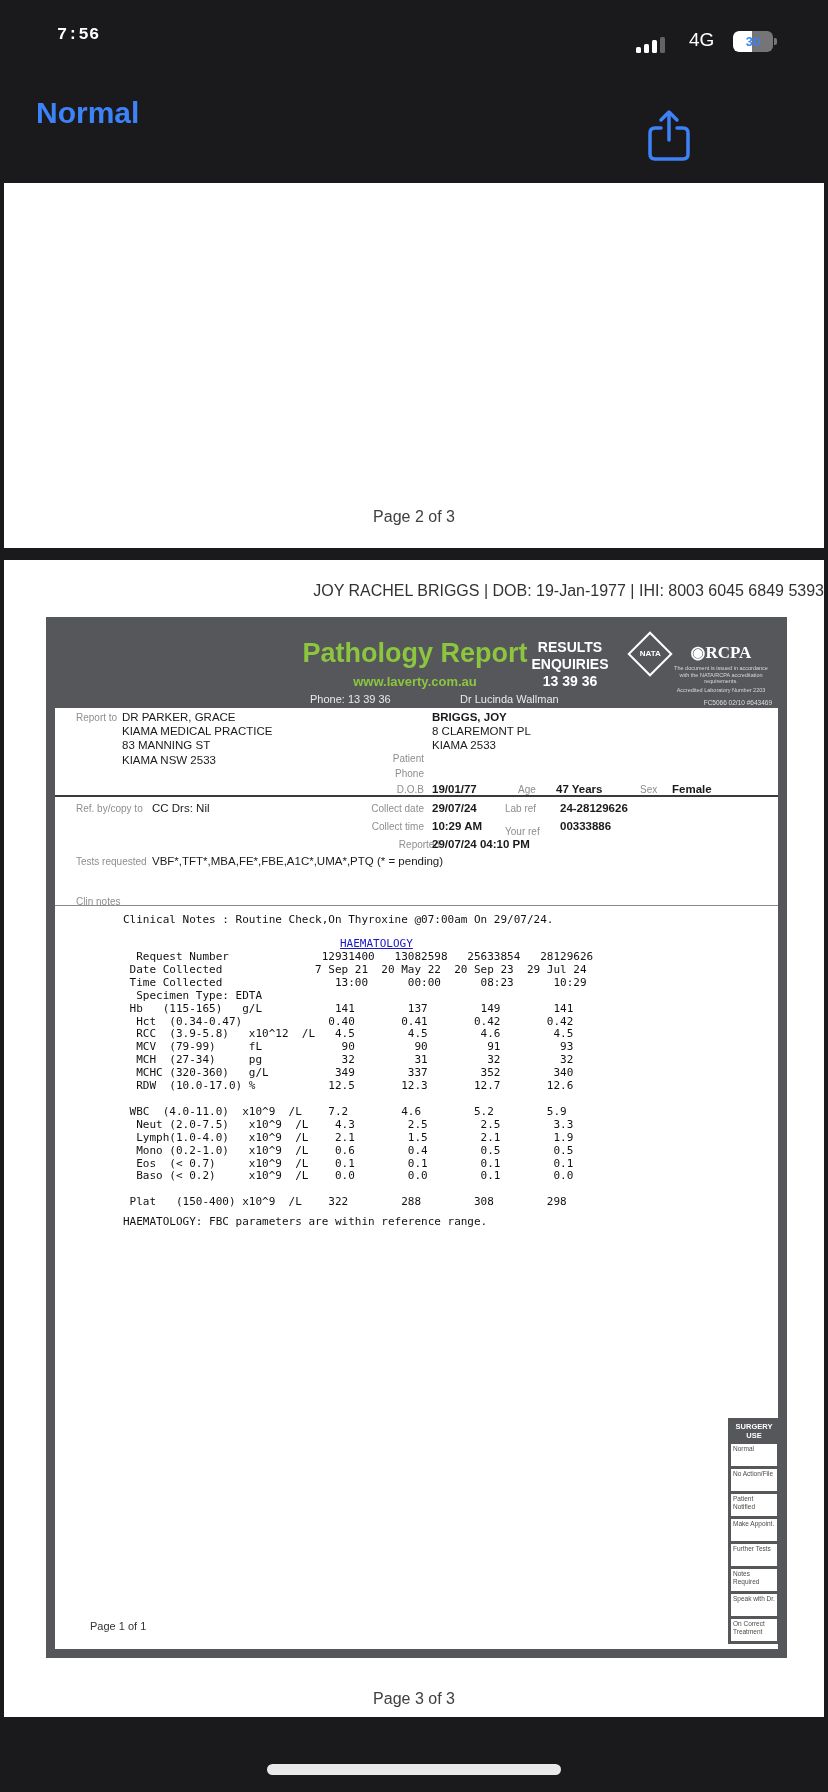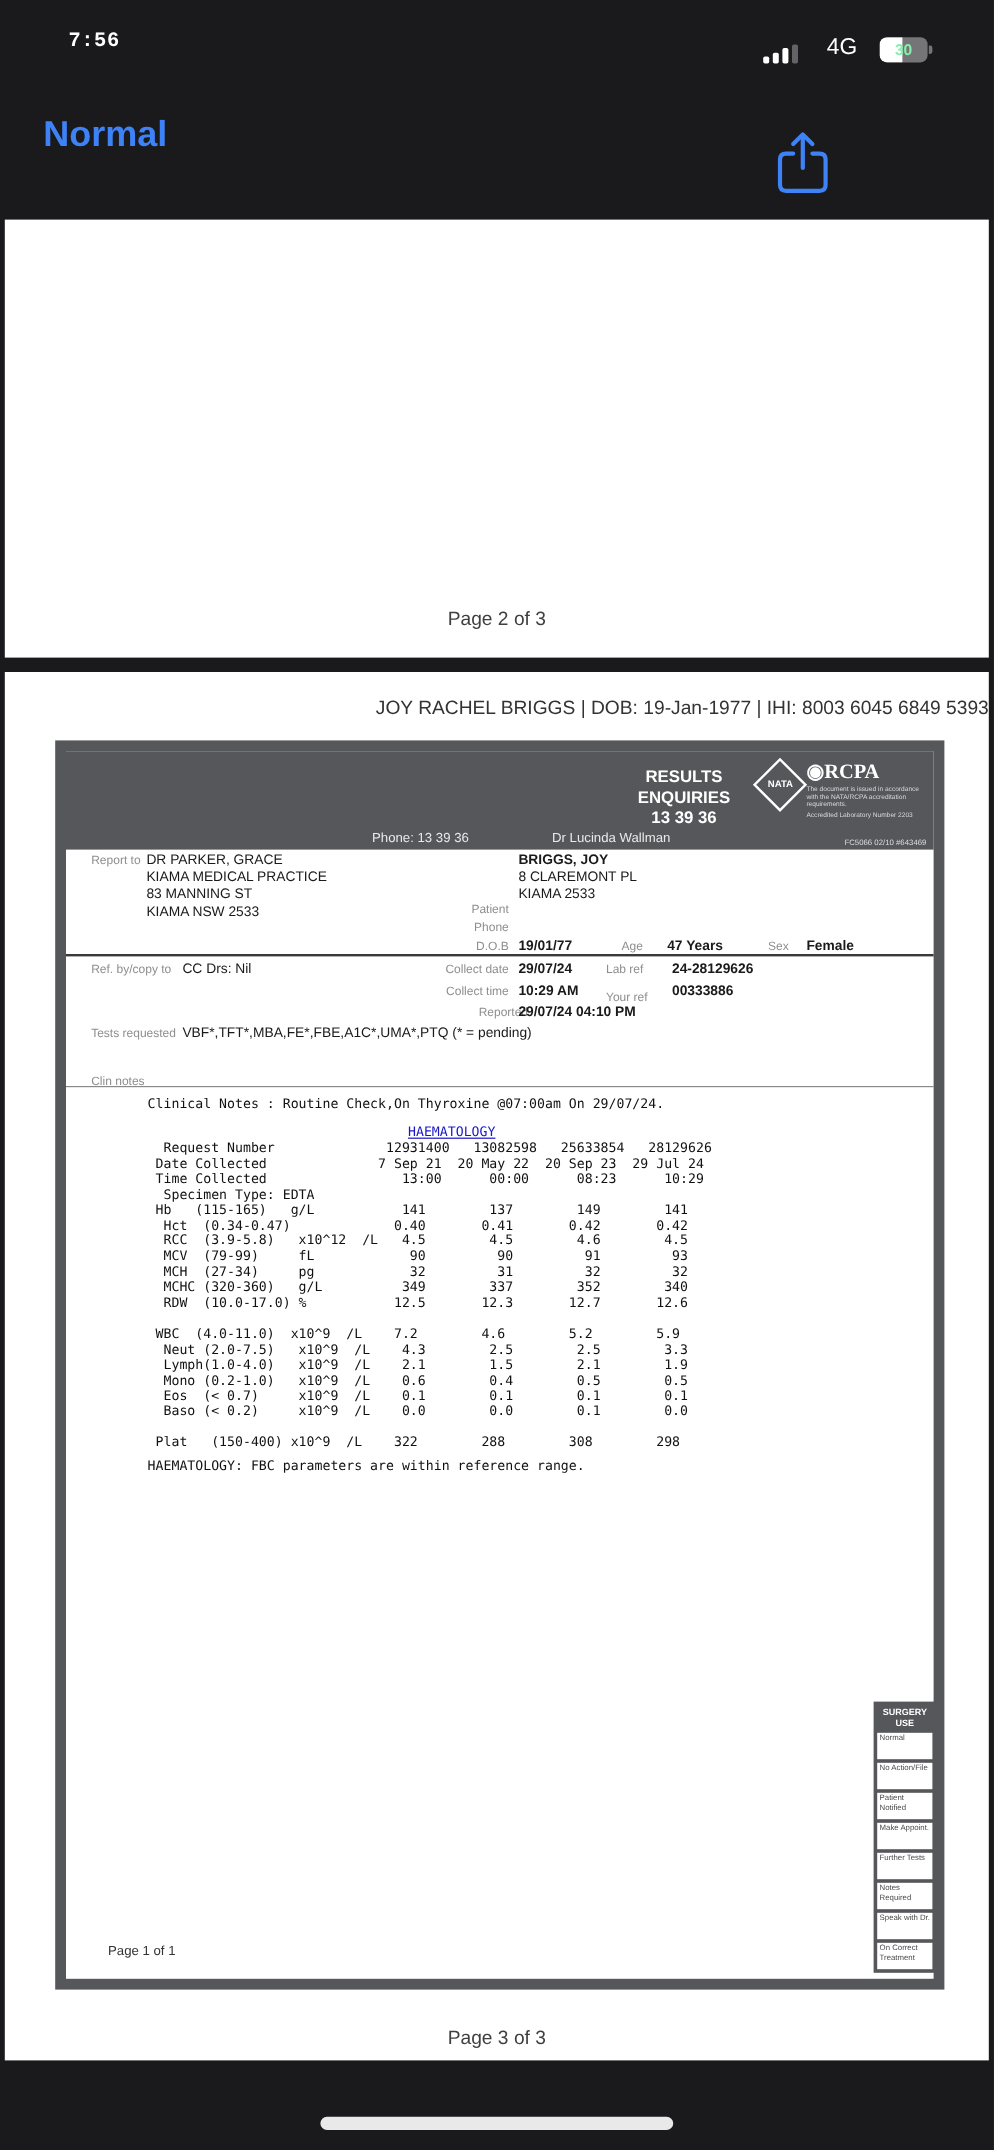--- a/index.html
+++ b/index.html
@@ -7,21 +7,21 @@
          font-family:"Liberation Sans",sans-serif;}
   
   .time{position:absolute;left:57px;top:25px;color:#fff;font-size:17px;font-weight:700;letter-spacing:.5px;font-family:Liberation Mono, monospace;}
   .signal{position:absolute;left:636px;top:37px;display:flex;align-items:flex-end;gap:3px;height:16px;}
   .signal i{display:block;width:5px;border-radius:1.5px;background:#fff;}
   .signal i.dim{background:#636366;}
   .net{position:absolute;left:689px;top:29px;color:#fff;font-size:19px;}
   .battery{position:absolute;left:733px;top:31px;width:42px;height:21px;}
   .batt-body{position:absolute;left:0;top:0;width:40px;height:21px;border-radius:6px;background:#757577;overflow:hidden;}
   .batt-fill{position:absolute;left:0;top:0;width:19px;height:21px;background:#fff;border-radius:6px 0 0 6px;}
-  .batt-num{position:absolute;left:0;top:3px;width:40px;text-align:center;color:#86efac;font-size:13px;font-weight:700;}
+  .batt-num{position:absolute;left:0;top:3px;width:40px;text-align:center;color:#3b82f6;font-size:13px;font-weight:700;}
   .batt-cap{position:absolute;left:41px;top:7px;width:3px;height:7px;border-radius:0 2px 2px 0;background:#757577;}
   
   .close-btn{position:absolute;left:36px;top:96px;color:#3e82f7;font-size:30px;font-weight:700;cursor:pointer;}
   .share-btn{position:absolute;left:645px;top:108px;cursor:pointer;}
   
   .pageA{position:absolute;left:4px;top:183px;width:820px;height:365px;background:#fff;}
   .pageB{position:absolute;left:4px;top:560px;width:820px;height:1157px;background:#fff;}
   .pg-foot{position:absolute;left:0;width:100%;text-align:center;color:#3f3f3f;font-size:16px;}
   .banner{position:absolute;left:0;top:22px;width:100%;text-align:right;color:#333;font-size:16px;}
   
@@ -30,21 +30,21 @@
   .brand{position:absolute;left:14px;top:10px;display:flex;}
   .brand-name{color:#fff;font-size:27px;letter-spacing:1px;line-height:28px;}
   .brand-sub{color:#fff;font-size:9px;letter-spacing:5px;margin-top:3px;border-top:1px solid #fff;padding-top:2px;}
   .rep-title{position:absolute;left:160px;top:12px;width:400px;text-align:center;color:#8cc63f;font-size:27px;font-weight:700;}
   .rep-site{position:absolute;left:160px;top:48px;width:400px;text-align:center;color:#8cc63f;font-size:13px;font-weight:700;}
   .rep-phone{position:absolute;left:255px;top:67px;color:#e9e9e9;font-size:11px;}
   .rep-path{position:absolute;left:405px;top:67px;color:#e9e9e9;font-size:11px;}
   .results{position:absolute;right:158px;top:13px;width:100px;text-align:center;color:#fff;font-size:14px;font-weight:700;line-height:17px;white-space:pre-line;}
   .nata{position:absolute;right:112px;top:12px;width:28px;height:28px;border:2px solid #fff;transform:rotate(45deg);}
   .nata span{position:absolute;left:0;top:9px;width:28px;text-align:center;transform:rotate(-45deg);color:#fff;font-size:8px;font-weight:700;}
-  .rcpa{position:absolute;right:8px;top:6px;width:98px;}
+  .rcpa{position:absolute;right:8px;top:16px;width:98px;text-align:center;}
   .rcpa-logo{color:#fff;font-size:17px;font-weight:700;font-family:"Liberation Serif",serif;}
   .rcpa-note{color:#d8d8d8;font-size:5.5px;line-height:6.5px;margin-top:2px;}
   .form-code{position:absolute;right:6px;bottom:2px;color:#ddd;font-size:6.5px;}
   
   .lbl{position:absolute;color:#8e8e8e;font-size:10px;}
   .lbl.r{text-align:right;}
   .val{position:absolute;color:#1a1a1a;font-size:11.5px;line-height:14.2px;white-space:pre-line;}
   .valb{font-weight:700;}
   .pfirst::first-line{font-weight:700;}
   .hr1{position:absolute;left:0;top:169px;width:100%;border-top:2px solid #3a3a3a;}
@@ -99,20 +99,22 @@
     <div class="pageA">
       <div class="pg-foot" style="bottom:22px;position:absolute;">Page 2 of 3</div>
     </div>
 
     <div class="pageB">
       <div class="banner">JOY RACHEL BRIGGS | DOB: 19-Jan-1977 | IHI: 8003 6045 6849 5393</div>
 
       <div class="report">
 
         <div class="band">
+          <div class="rep-title">Pathology Report</div>
+          <div class="rep-site">www.laverty.com.au</div>
           <div class="rep-phone">Phone: 13 39 36</div>
           <div class="rep-path">Dr Lucinda Wallman</div>
           <div class="results">RESULTS
 ENQUIRIES
 13 39 36</div>
           <div class="nata">
               <span>NATA</span>
             </div>
           <div class="rcpa">
             <div class="rcpa-logo">◉<span>RCPA</span></div>

